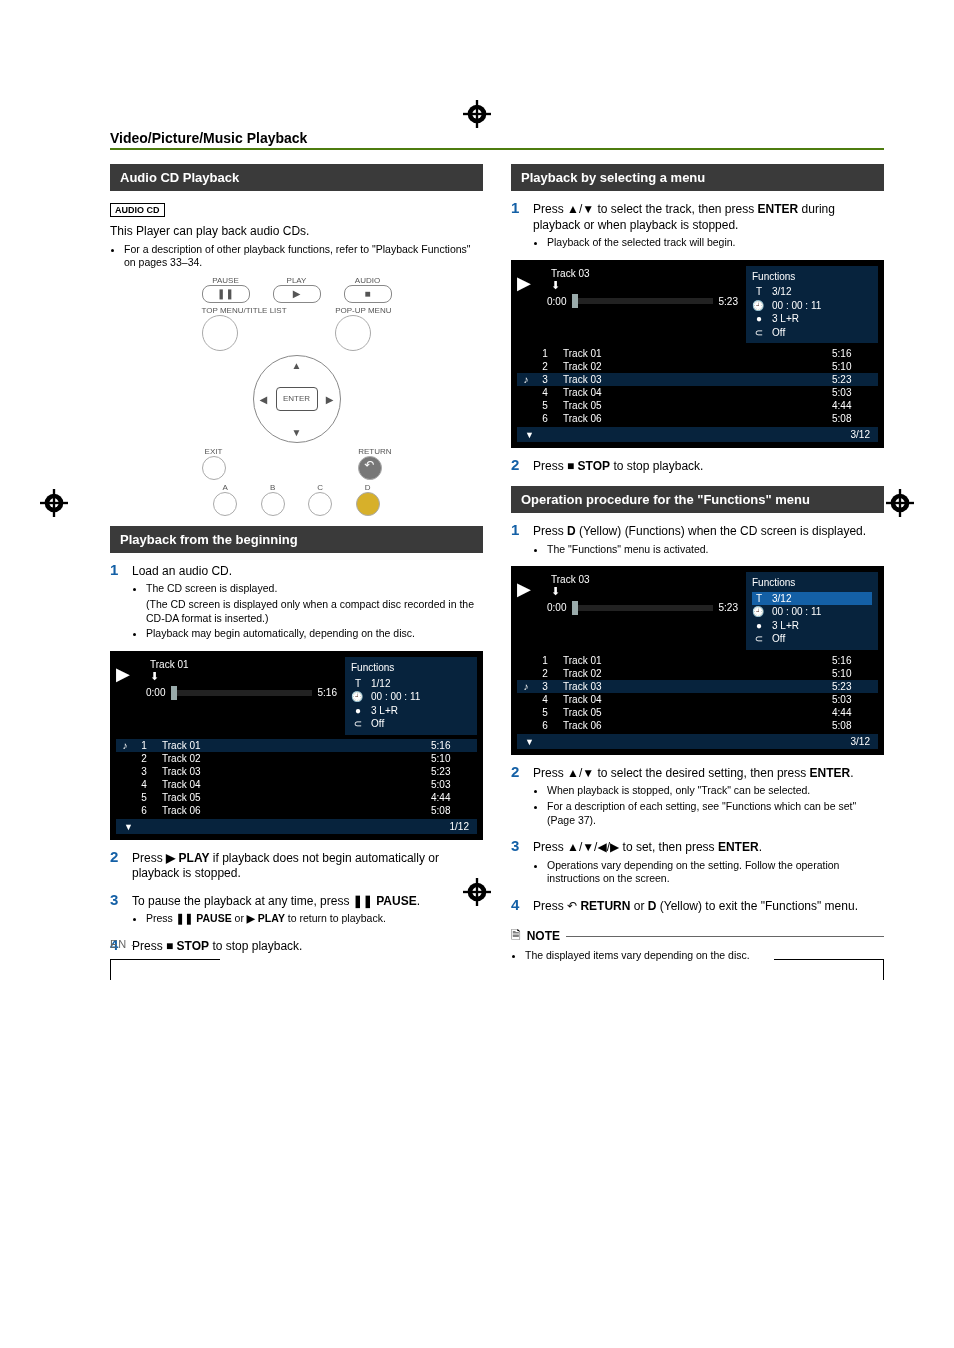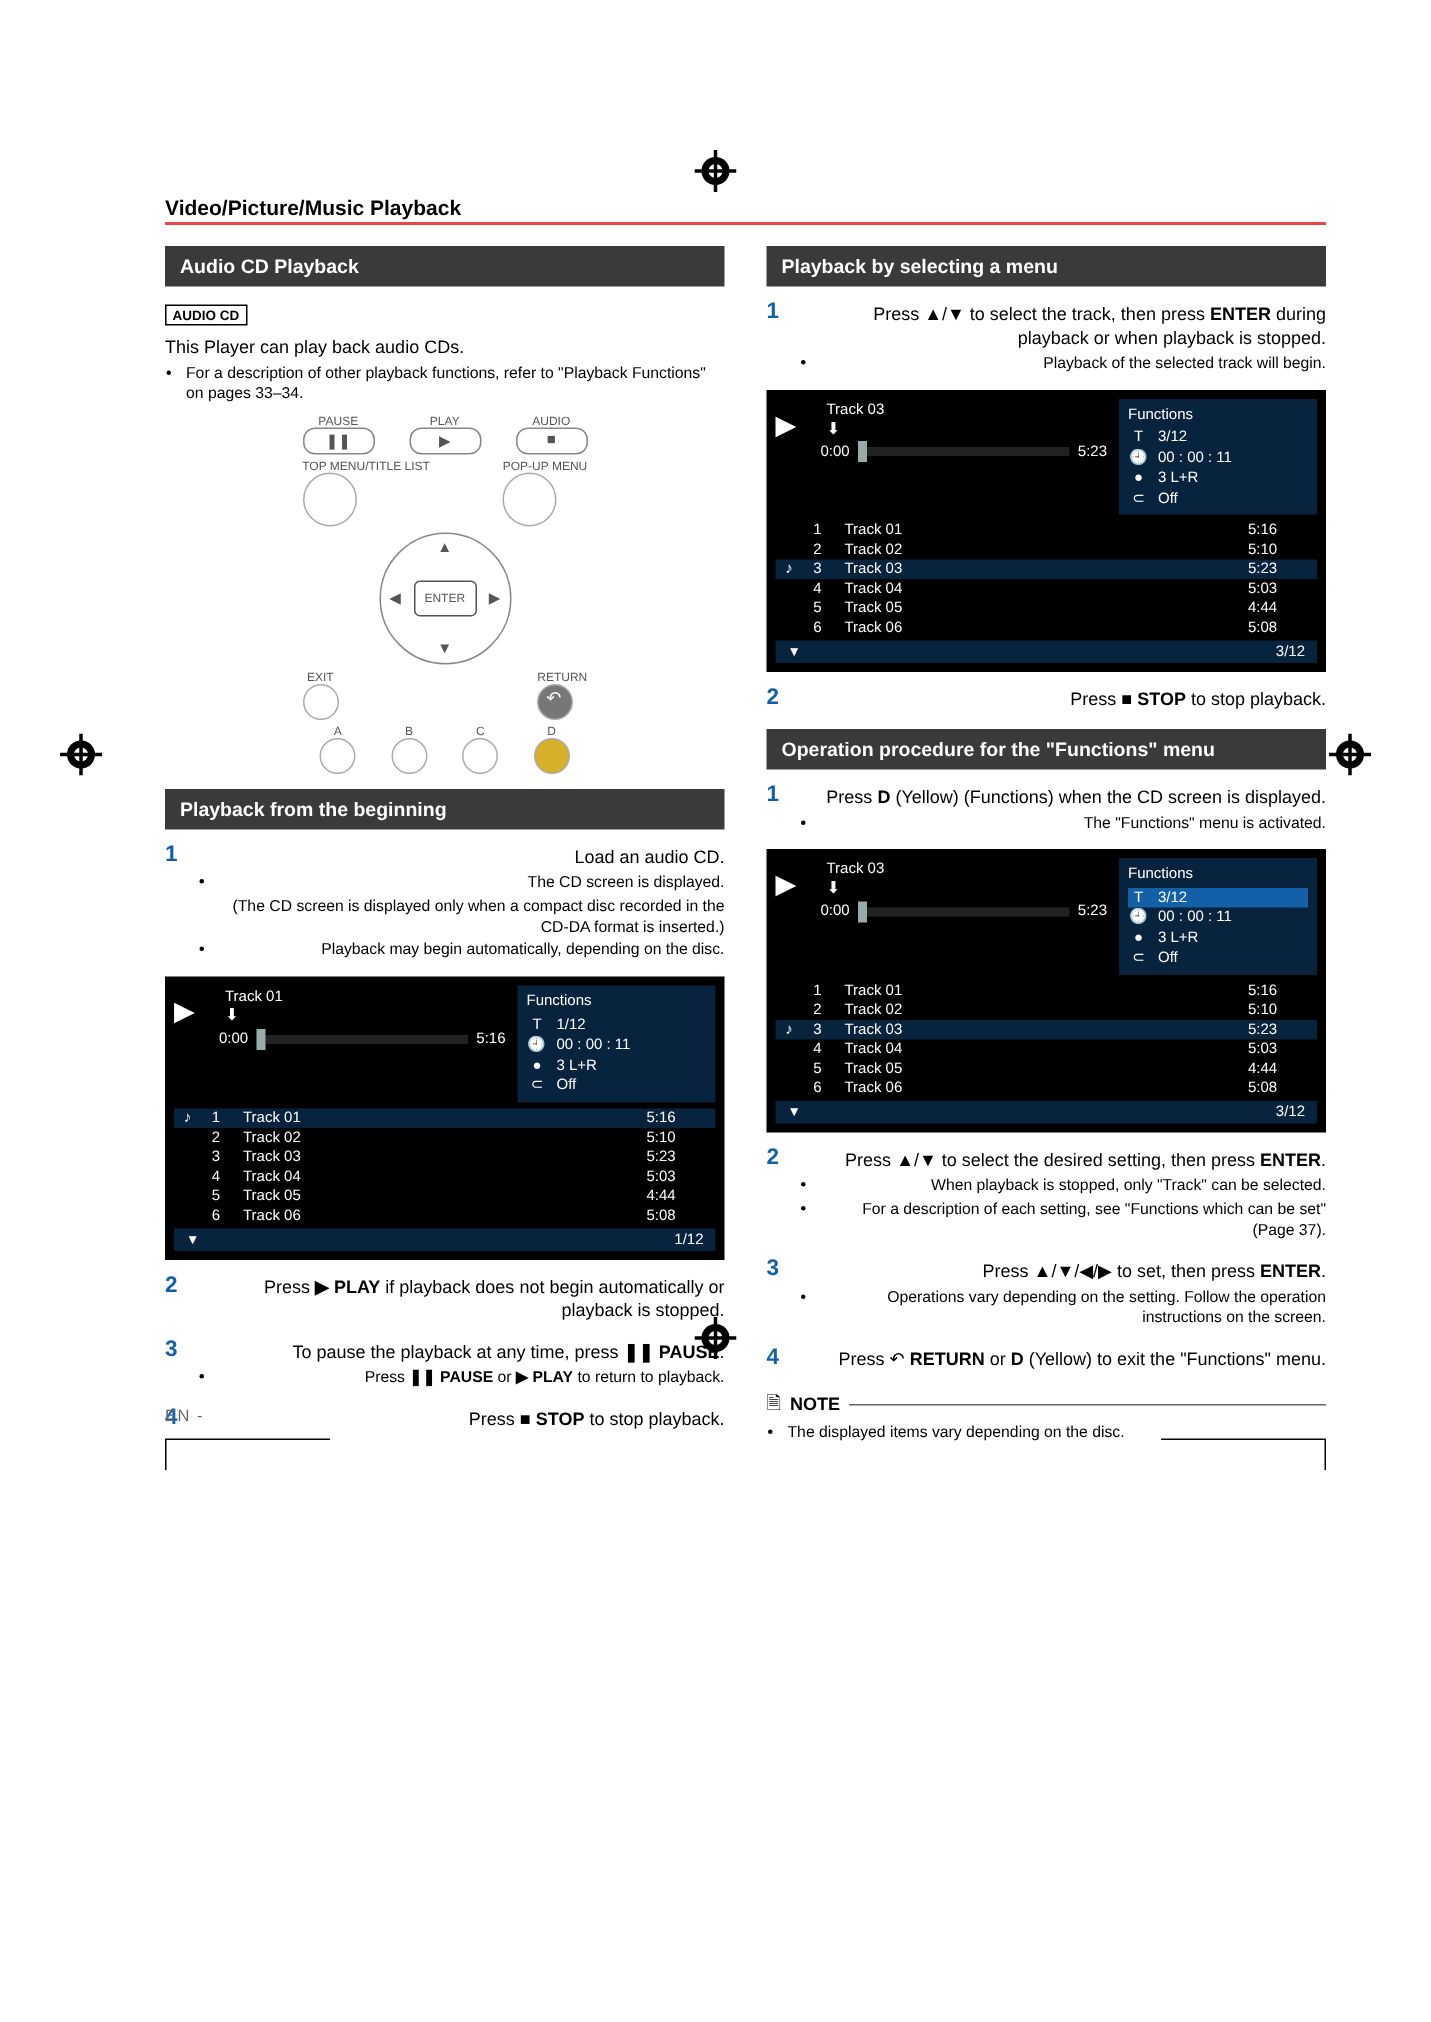--- a/index.html
+++ b/index.html
@@ -26,21 +26,21 @@
   .reg-top { top: 100px; left: 50%; transform: translateX(-50%); }
   .reg-left { top: 50%; left: 40px; transform: translateY(-50%); }
   .reg-right { top: 50%; right: 40px; transform: translateY(-50%); }
   .reg-bottom { bottom: 100px; left: 50%; transform: translateX(-50%); }
 
   .reg-cross svg { width:28px; height:28px; }
 
   .section-title {
     font-weight: bold;
     font-size: 14px;
-    border-bottom: 2px solid #ef4444;
+    border-bottom: 2px solid #4d7c0f;
     padding-bottom: 2px;
     margin-bottom: 6px;
   }
   .columns {
     display: flex;
     gap: 28px;
   }
   .col {
     flex: 1;
     min-width: 0;
@@ -67,21 +67,21 @@
     display: flex;
     gap: 8px;
     margin: 6px 0 2px 0;
   }
   .num-step .num {
     color: #1460a6;
     font-weight: bold;
     font-size: 15px;
     flex: 0 0 14px;
   }
-  .num-step .body { flex: 1; text-align: right; }
+  .num-step .body { flex: 1; }
   .bullets {
     margin: 2px 0 4px 0;
     padding-left: 14px;
   }
   .bullets li { font-size: 10.5px; line-height: 1.3; margin: 2px 0; }
 
   
   .remote {
     width: 190px;
     margin: 6px auto 10px auto;

